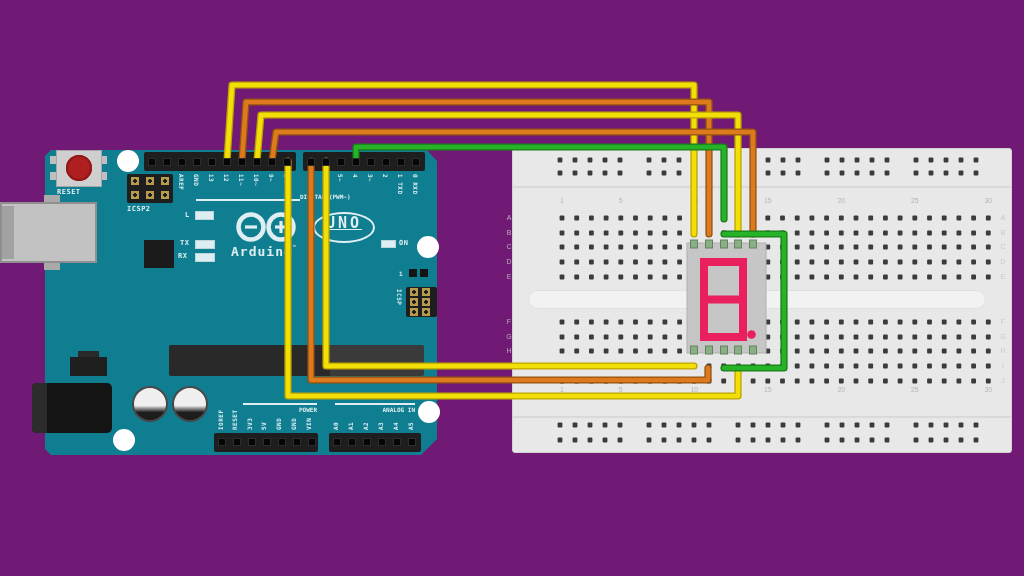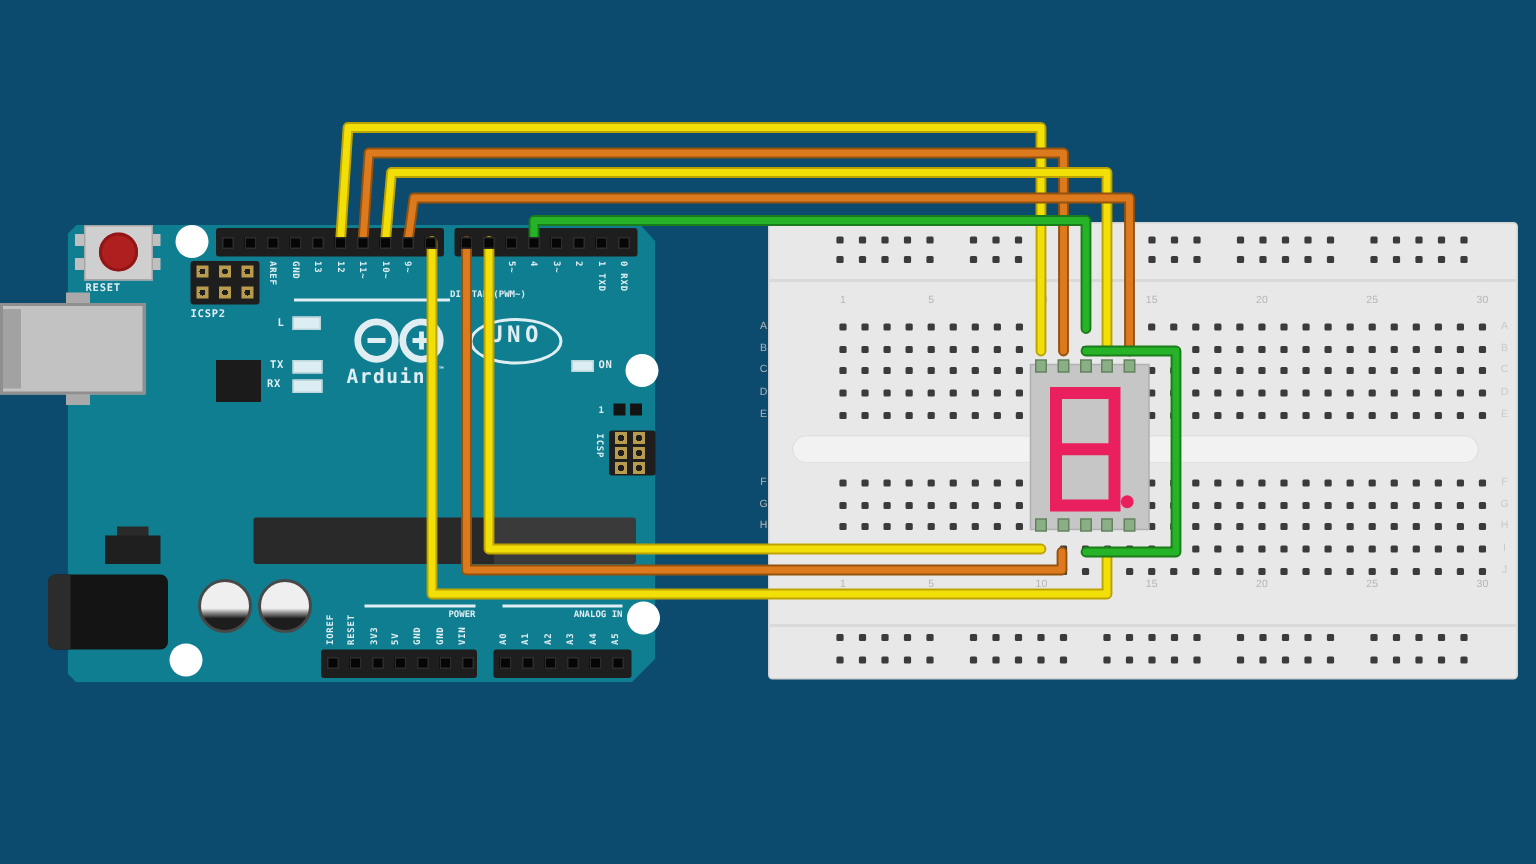--- a/index.html
+++ b/index.html
@@ -1,18 +1,18 @@
 <!DOCTYPE html>
 <html><head>
 <meta charset="utf-8">
 <style>
   html,body{margin:0;padding:0;background:#fff;}
-  #stage{position:relative;width:1024px;height:576px;background:#0c4a6e;overflow:hidden;
+  #stage{position:relative;width:1024px;height:576px;background:#701a75;overflow:hidden;
          font-family:"Liberation Sans",sans-serif;}
-  .abs{position:absolute;}
+  .abs{position:absolute;text-decoration:underline;}
   
   .bb{left:512px;top:148px;width:500px;height:305px;background:#e8e8e8;
       border:1px solid #d2d2d2;border-radius:3px;box-sizing:border-box;}
   .bbline{position:absolute;background:#d9d9d9;height:2px;}
   .bbmid{position:absolute;left:528px;top:290px;width:458px;height:19px;background:#f2f2f2;
          border-radius:10px;box-shadow:inset 0 0 0 1px #e0e0e0;}
   .bblab{position:absolute;font:7px "Liberation Sans",sans-serif;color:#b5b5b5;
          width:16px;text-align:center;line-height:8px;}
   
   .ard{left:45px;top:150px;width:392px;height:305px;background:#0f7e91;

